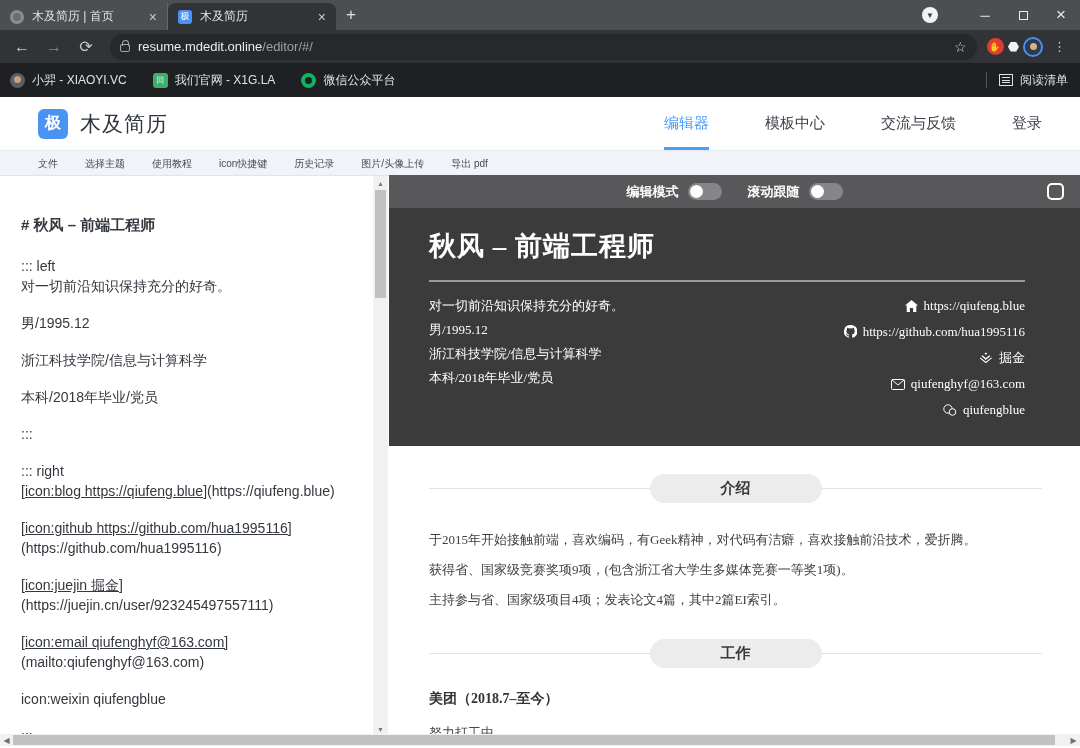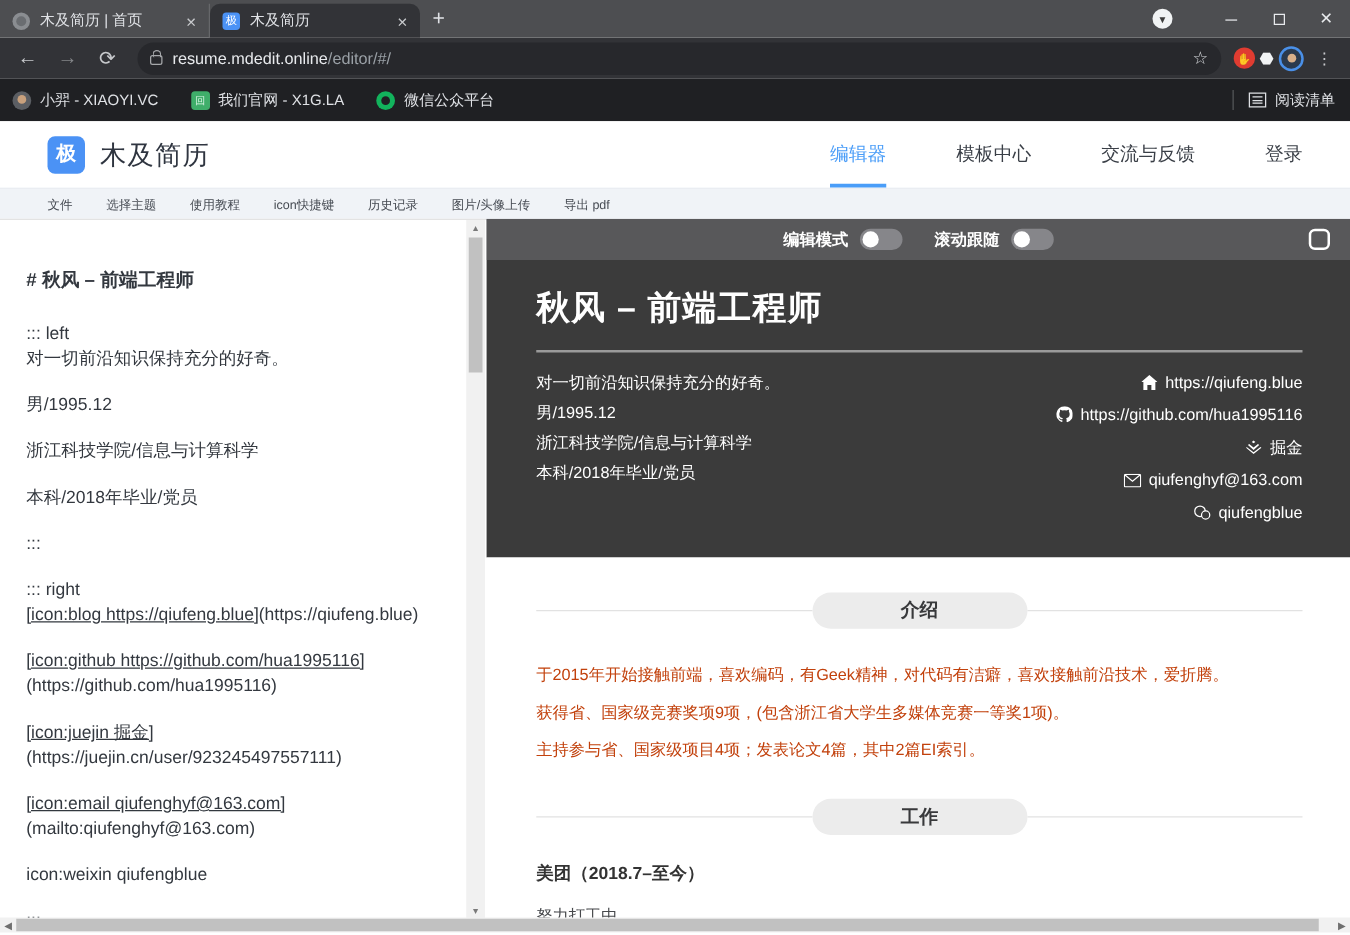--- a/index.html
+++ b/index.html
@@ -66,42 +66,42 @@
 
   .editor { width:389px; background:#fff; position:relative; padding:14px 30px 0 21px; overflow:hidden; color:#33383f; font-size:14px; border-top:1px solid #e3e3e3; }
   .editor p { line-height:20px; margin-bottom:17px; }
   .editor .h1 { font-weight:bold; font-size:15px; margin-bottom:21px;margin-top:25px; }
   .editor .u { text-decoration:underline; }
   .vscroll { position:absolute; top:0; right:1px; width:15px; bottom:0; background:#f1f1f1; display:flex; flex-direction:column; align-items:center; }
   .vscroll .arr { color:#7a7a7a; font-size:7px; height:14px; display:flex; align-items:center; }
   .vscroll .thumb { width:11px; height:108px; background:#c1c1c1; border-radius:0; }
   .vscroll .track { flex:1; }
 
-  .preview { flex:1; display:flex; flex-direction:column; overflow:hidden; }
+  .preview { flex:1; display:flex; flex-direction:column; overflow:hidden;font-family:Liberation Serif, serif; }
   .preview-toolbar { height:33px; background:#58585a; display:flex; align-items:center; position:relative; }
   .toggles { margin:0 auto; display:flex; align-items:center; gap:26px; }
   .toggle-group { display:flex; align-items:center; gap:9px; }
   .toggle-label { color:#fff; font-size:13px; font-weight:bold; }
   .switch { width:34px; height:17px; border-radius:9px; background:#86868a; position:relative; }
   .switch .knob { position:absolute; left:2px; top:2px; width:13px; height:13px; border-radius:50%; background:#fff; }
   .expand-btn { position:absolute; right:16px; top:8px; width:17px; height:17px; border:2px solid #fff; border-radius:5px; }
 
-  .resume-header { background:#3b3b3b; color:#fff; padding:20px 38px 22px 40px; }
+  .resume-header { background:#3b3b3b; color:#fff; padding:20px 55px 22px 40px; }
   .resume-name { font-size:27px; font-weight:bold; letter-spacing:1px; }
   .resume-divider { border:none; border-top:2px solid #9a9a9a; margin:16px 0 12px; }
   .resume-cols { display:flex; justify-content:space-between; }
   .rcol-left div, .rcol-right div { line-height:24px; font-size:13px; }
   .rcol-right { text-align:right; }
   .ricon { display:inline-block; vertical-align:-2px; margin-right:6px; }
 
   .resume-body { flex:1; background:#fff; padding:4px 38px 0 40px; overflow:hidden; }
   .section-head { display:flex; align-items:center; margin:24px 0 22px; }
   .section-head .line { flex:1; height:1px; background:#e2e2e2; }
   .section-pill { width:172px; height:29px; background:#ececec; border-radius:15px; display:flex; align-items:center; justify-content:center; font-size:15px; font-weight:bold; color:#38393b; }
-  .para { font-size:13px; color:#c2410c; line-height:30px; }
+  .para { font-size:13px; color:#404040; line-height:30px; }
   .job-head { font-size:14px; font-weight:bold; color:#333; margin:22px 0 0; }
   .job-body { font-size:13px; color:#47494c; margin:16px 0 0; }
 
   
   .hscroll { position:absolute; left:0; right:0; bottom:2px; height:12px; background:#f1f1f1; display:flex; align-items:center; }
   .hscroll .arr { width:13px; color:#6f6f6f; font-size:8px; text-align:center; }
   .hscroll .thumb { height:10px; background:#c1c1c1; flex:1; margin-right:12px; }
 </style>
 </head>
 <body>

